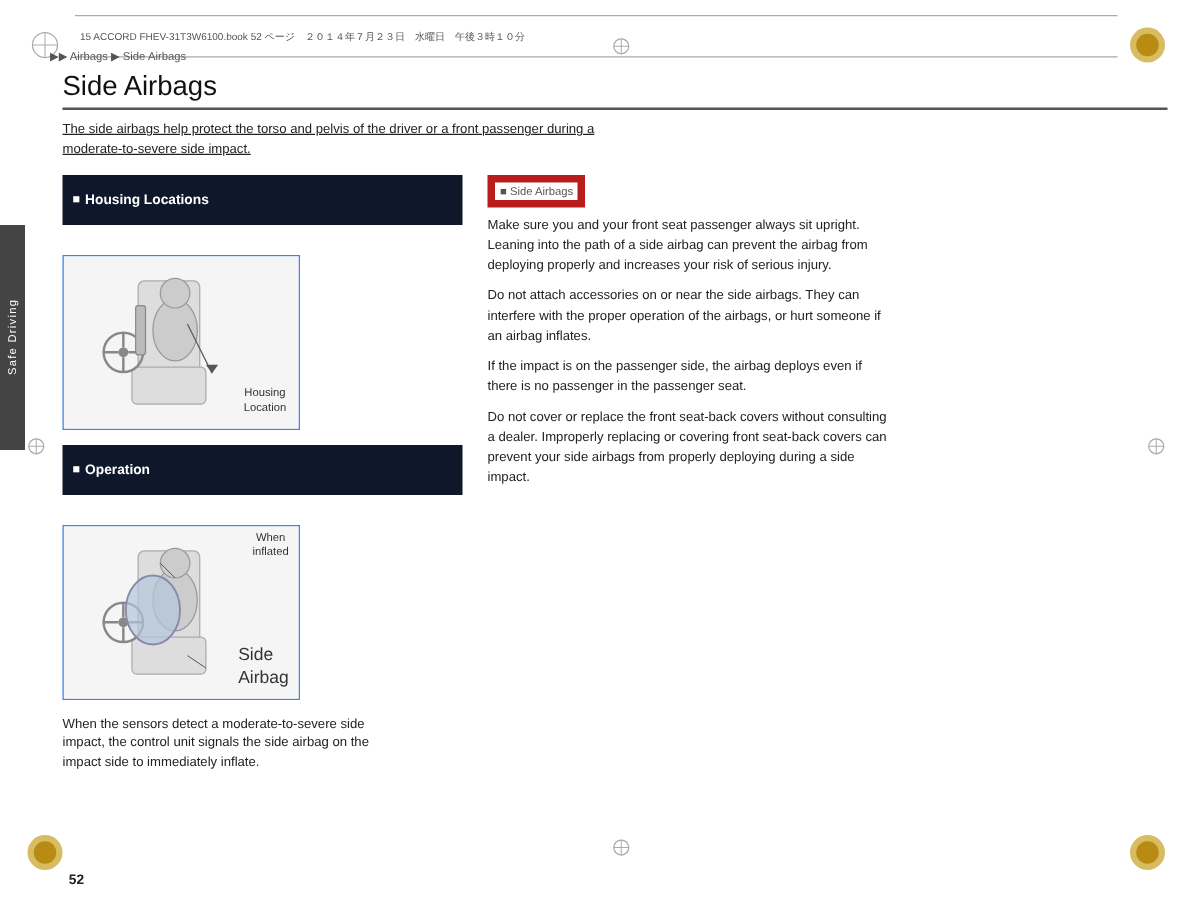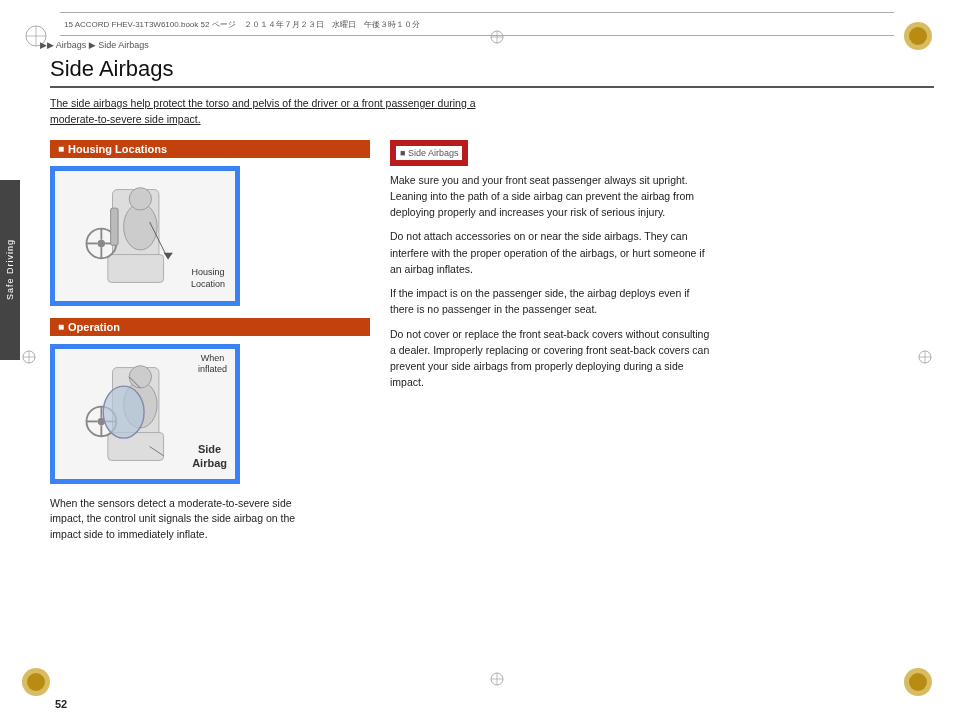--- a/index.html
+++ b/index.html
@@ -26,21 +26,21 @@
     .corner-tr { top: 18px; right: 18px; }
     .corner-bl { bottom: 18px; left: 18px; }
     .corner-br { bottom: 18px; right: 18px; }
 
     
     .header-bar {
       position: absolute;
       top: 12px;
       left: 60px;
       right: 60px;
-      height: 24px;
+      height: 34px;
       border-top: 1px solid #aaa;
       border-bottom: 1px solid #aaa;
       display: flex;
       align-items: center;
       font-size: 8px;
       color: #555;
       padding: 0 4px;
     }
 
     
@@ -113,42 +113,42 @@
       width: 320px;
       flex-shrink: 0;
     }
 
     .right-col {
       flex: 1;
     }
 
     
     .section-header {
-      background: #c2410c;
+      background: #0f172a;
       color: #fff;
       font-size: 11px;
       font-weight: bold;
-      padding: 3px 8px;
-      margin-bottom: 8px;
+      padding: 14px 8px;
+      margin-bottom: 24px;
       display: flex;
       align-items: center;
       gap: 4px;
     }
 
     .section-header::before {
       content: '■';
       font-size: 10px;
     }
 
     
     .diagram-container {
       position: relative;
       width: 190px;
       height: 140px;
-      border: 5px solid #3b82f6;
+      border: 1px solid #3b82f6;
       background: #f5f5f5;
       margin-bottom: 12px;
       overflow: hidden;
     }
 
     
     .car-diagram {
       width: 100%;
       height: 100%;
     }
@@ -211,25 +211,24 @@
       font-size: 9px;
       color: #333;
       text-align: center;
       line-height: 1.3;
     }
 
     .label-side-airbag {
       position: absolute;
       bottom: 8px;
       right: 8px;
-      font-size: 11px;
+      font-size: 14px;
       color: #333;
-      text-align: center;
+      text-align: left;
       line-height: 1.3;
-      font-weight: bold;
     }
   </style>
 </head>
 <body>
 
 <div class="corner-decoration corner-tl">
   <svg viewBox="0 0 36 36">
       <circle cx="18" cy="18" r="10" fill="none" stroke="#aaa" stroke-width="1"></circle>
       <line x1="18" y1="8" x2="18" y2="28" stroke="#aaa" stroke-width="0.8"></line>
       <line x1="8" y1="18" x2="28" y2="18" stroke="#aaa" stroke-width="0.8"></line>

